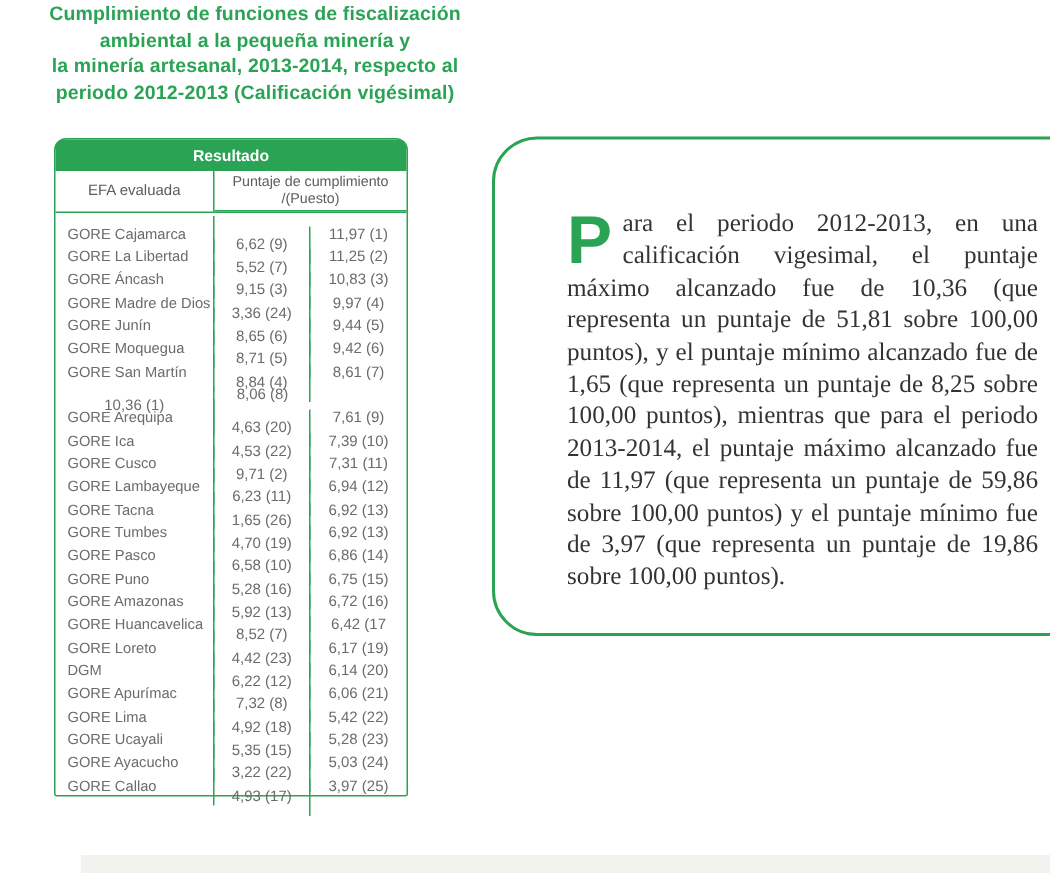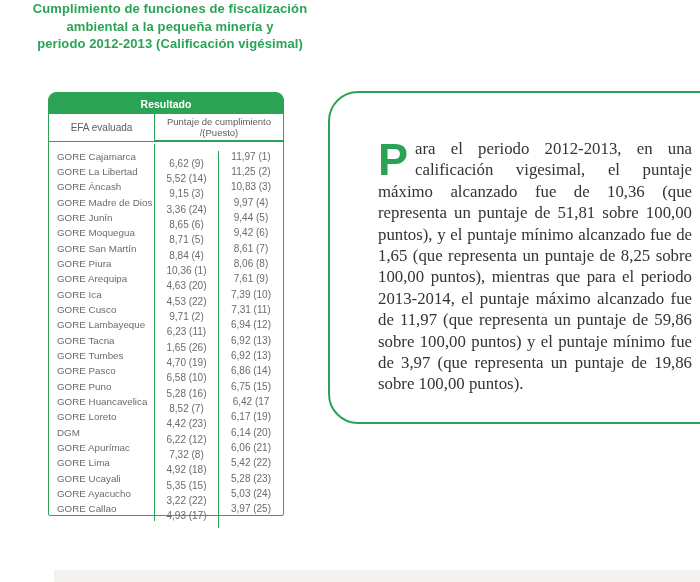--- a/index.html
+++ b/index.html
@@ -13,21 +13,21 @@
   
   .doc-title {
     position:absolute; left:26px; top:0; width:288px;
     text-align:center; color:var(--green); font-weight:bold;
     font-size:13px; line-height:17.5px; letter-spacing:.1px;
   }
   .doc-title span { display:block; }
 
   
   .table-wrap {
-    position:absolute; left:48px; top:92px; width:236px;
+    position:absolute; left:36px; top:92px; width:236px;
     border:1.5px solid var(--green); border-radius:8px 8px 2px 2px;
     background:#fff;
   }
   .banner {
     background:var(--green); color:#fff; font-weight:bold;
     font-size:10.5px; text-align:center; padding:4.5px 0 4px 0;
     border-radius:6px 6px 0 0;
   }
   .thead { display:grid; grid-template-columns:106px 1fr; border-bottom:1.5px solid var(--green); }
   .efa-h {
@@ -75,40 +75,41 @@
     position:absolute; left:54px; right:0; top:570px; height:12px;
     background:#f3f2ef;
   }
 </style>
 </head>
 <body>
 
 <div class="doc-title">
   <span>Cumplimiento de funciones de fiscalización</span>
   <span>ambiental a la pequeña minería y</span>
+  <span>la minería artesanal, 2013-2014, respecto al</span>
   <span>periodo 2012-2013 (Calificación vigésimal)</span>
 </div>
 
 <div class="table-wrap">
   <div class="banner">Resultado</div>
   <div class="thead">
     <div class="efa-h">EFA evaluada</div>
     <div class="right-h">
       <div class="group-h">Puntaje de cumplimiento /(Puesto)</div>
     </div>
   </div>
   <div class="tbody">
       <div class="trow">
         <div class="tcell name">GORE Cajamarca</div>
         <div class="tcell num mid">6,62 (9)</div>
         <div class="tcell num">11,97 (1)</div>
       </div>
       <div class="trow">
         <div class="tcell name">GORE La Libertad</div>
-        <div class="tcell num mid">5,52 (14)</div>
+        <div class="tcell num mid">5,52 (7)</div>
         <div class="tcell num">11,25 (2)</div>
       </div>
       <div class="trow">
         <div class="tcell name">GORE Áncash</div>
         <div class="tcell num mid">9,15 (3)</div>
         <div class="tcell num">10,83 (3)</div>
       </div>
       <div class="trow">
         <div class="tcell name">GORE Madre de Dios</div>
         <div class="tcell num mid">3,36 (24)</div>
@@ -123,21 +124,20 @@
         <div class="tcell name">GORE Moquegua</div>
         <div class="tcell num mid">8,71 (5)</div>
         <div class="tcell num">9,42 (6)</div>
       </div>
       <div class="trow">
         <div class="tcell name">GORE San Martín</div>
         <div class="tcell num mid">8,84 (4)</div>
         <div class="tcell num">8,61 (7)</div>
       </div>
       <div class="trow">
-        <div class="tcell name">GORE Piura</div>
         <div class="tcell num mid">10,36 (1)</div>
         <div class="tcell num">8,06 (8)</div>
       </div>
       <div class="trow">
         <div class="tcell name">GORE Arequipa</div>
         <div class="tcell num mid">4,63 (20)</div>
         <div class="tcell num">7,61 (9)</div>
       </div>
       <div class="trow">
         <div class="tcell name">GORE Ica</div>
@@ -166,20 +166,25 @@
       </div>
       <div class="trow">
         <div class="tcell name">GORE Pasco</div>
         <div class="tcell num mid">6,58 (10)</div>
         <div class="tcell num">6,86 (14)</div>
       </div>
       <div class="trow">
         <div class="tcell name">GORE Puno</div>
         <div class="tcell num mid">5,28 (16)</div>
         <div class="tcell num">6,75 (15)</div>
+      </div>
+      <div class="trow">
+        <div class="tcell name">GORE Amazonas</div>
+        <div class="tcell num mid">5,92 (13)</div>
+        <div class="tcell num">6,72 (16)</div>
       </div>
       <div class="trow">
         <div class="tcell name">GORE Huancavelica</div>
         <div class="tcell num mid">8,52 (7)</div>
         <div class="tcell num">6,42 (17</div>
       </div>
       <div class="trow">
         <div class="tcell name">GORE Loreto</div>
         <div class="tcell num mid">4,42 (23)</div>
         <div class="tcell num">6,17 (19)</div>

